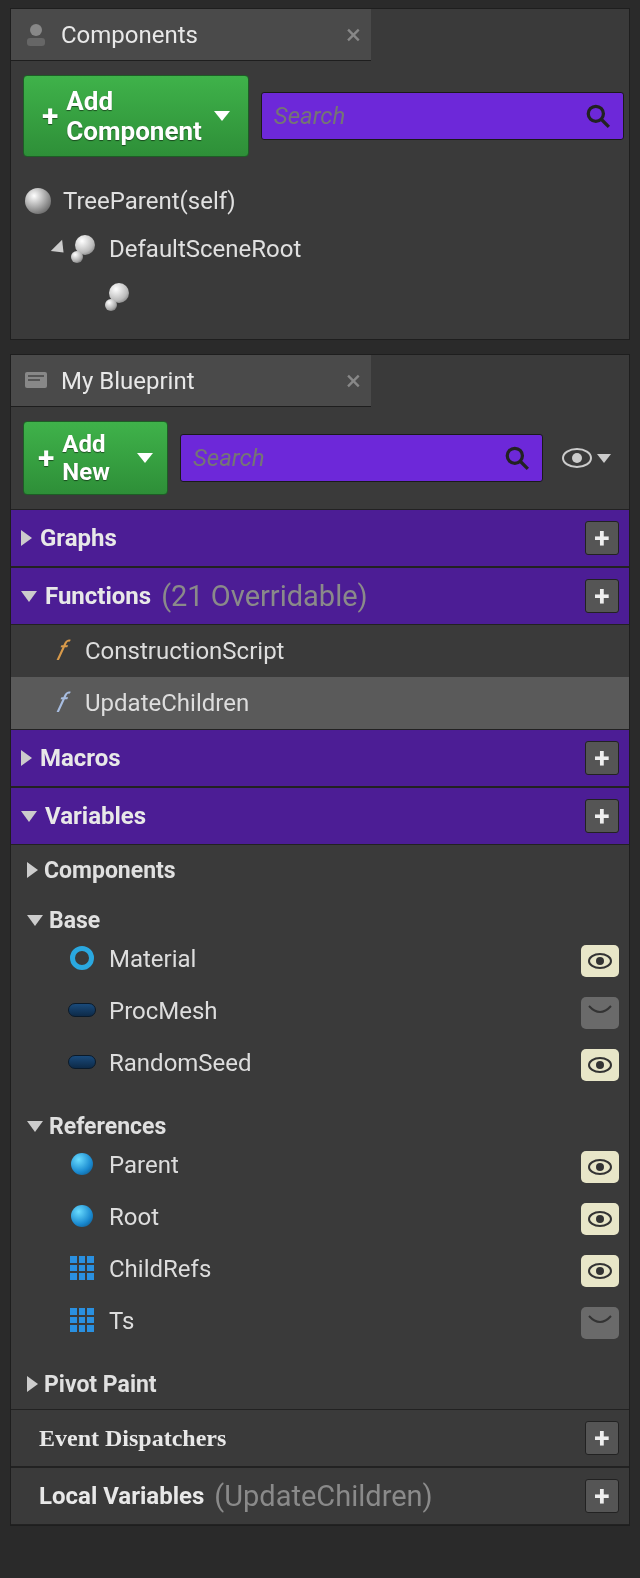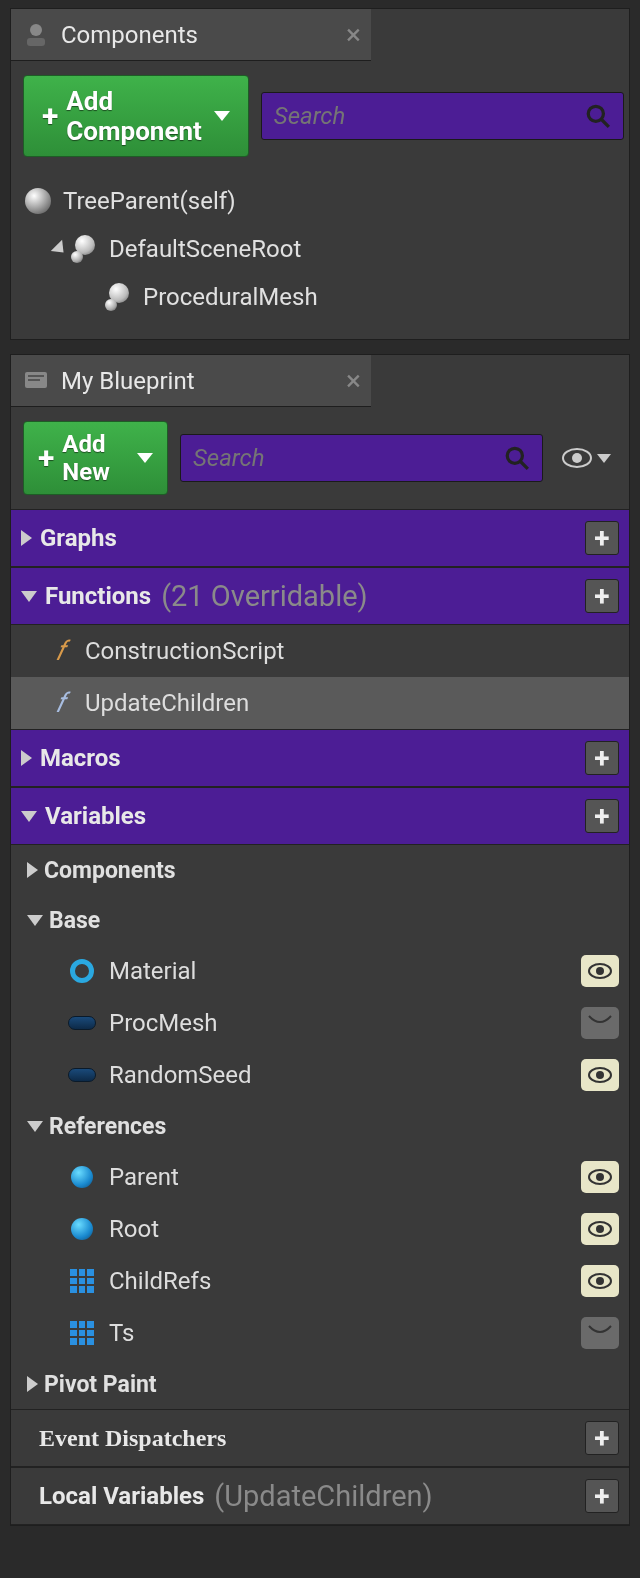--- a/index.html
+++ b/index.html
@@ -5,21 +5,21 @@
 * { box-sizing: border-box; margin: 0; padding: 0; font-family: "Segoe UI", Roboto, Arial, sans-serif; }
 body { background: #2a2a2a; width: 640px; color: #d8d8d8; font-size: 22px; }
 .panel { background: #3a3a3a; margin: 8px 10px 14px 10px; border: 1px solid #1e1e1e; }
 .panel-tab { display: flex; align-items: center; background: #4a4a4a; height: 52px; padding: 0 10px; font-size: 24px; color: #e8e8e8; border-bottom: 1px solid #1e1e1e; width: 360px; position: relative; }
 .panel-tab .close { margin-left: auto; color: #888; font-size: 28px; cursor: pointer; }
 .tab-icon { width: 30px; height: 30px; margin-right: 10px; display:inline-block; }
 .toolbar { display:flex; align-items:center; gap:12px; padding: 14px 12px; }
 .btn-green { background: linear-gradient(#3fb24a,#2e8f38); color:#fff; font-weight:bold; font-size:26px; padding:10px 18px; border:1px solid #1e5d26; border-radius:4px; display:flex; align-items:center; gap:8px; cursor:pointer; text-shadow:0 1px 1px rgba(0,0,0,.5); }
 .btn-green .plus { font-size:30px; font-weight:bold; line-height:1; }
 .btn-green .caret { width:0;height:0;border-left:8px solid transparent;border-right:8px solid transparent;border-top:10px solid #fff; margin-left:4px; }
-.search-box { flex:1; display:flex; align-items:center; background:#4c1d95; border:1px solid #1a1a1a; border-radius:3px; height:48px; padding:0 12px; }
+.search-box { flex:1; display:flex; align-items:center; background:#6d28d9; border:1px solid #1a1a1a; border-radius:3px; height:48px; padding:0 12px; }
 .search-box input { flex:1; background:transparent; border:none; outline:none; color:#ccc; font-size:24px; font-style:italic; }
 .search-box .mag { width:26px;height:26px; }
 .eye-dropdown { display:flex; align-items:center; gap:4px; padding:0 6px; }
 .eye-dropdown .caret { width:0;height:0;border-left:7px solid transparent;border-right:7px solid transparent;border-top:9px solid #ccc; }
 .comp-tree { padding: 6px 14px 26px 14px; }
 .tree-row { display:flex; align-items:center; height:48px; font-size:24px; color:#e0e0e0; cursor:pointer; }
 .tree-row .sphere { width:26px;height:26px;border-radius:50%; background:radial-gradient(circle at 35% 30%, #fff, #999 55%, #444); margin-right:12px; }
 .tree-row .disclosure { width:0;height:0;border-top:8px solid transparent;border-bottom:8px solid transparent;border-left:10px solid #ccc; margin-right:6px; transform:rotate(90deg); }
 .tree-row.expanded .disclosure { transform:rotate(45deg); }
 .indent1 { padding-left: 30px; }
@@ -31,21 +31,21 @@
 .section-header .title { font-weight:bold; font-size:24px; color:#e8e8e8; }
 .section-header .subtitle { color:#8a8a8a; font-size:29px; margin-left:10px; }
 .section-header .add { margin-left:auto; width:34px;height:34px; background:#555; border:1px solid #222; display:flex; align-items:center; justify-content:center; color:#eee; font-size:28px; font-weight:bold; cursor:pointer; border-radius:3px; }
 .item-row { display:flex; align-items:center; height:52px; padding:0 10px 0 34px; font-size:24px; color:#ddd; cursor:pointer; }
 .item-row.selected { background:#5a5a5a; }
 .item-row .icon { width:30px; display:inline-flex; justify-content:center; margin-right:10px; font-style:italic; font-family: "Times New Roman", serif; font-size:28px; }
 .fn-icon-orange { color:#d89a4a; }
 .fn-icon-blue { color:#a8bde0; }
 .sub-header { display:flex; align-items:center; height:50px; padding:0 10px 0 16px; font-weight:bold; font-size:23px; color:#e0e0e0; }
 .sub-header .tri { margin-right:6px; }
-.var-row { display:flex; align-items:center; height:52px; padding:0 10px 0 56px; font-size:24px; color:#ddd; }
+.var-row { display:flex; height:52px; padding:0 10px 0 56px; font-size:24px; color:#ddd; }
 .var-row .vicon { width:30px;height:26px; margin-right:12px; display:flex; align-items:center; justify-content:center; }
 .ring { width:24px;height:24px;border:5px solid #2aa8e0;border-radius:50%; }
 .pill { width:28px;height:14px;border-radius:7px; background:linear-gradient(#1a4a7a,#0d2a48); border:1px solid #0a1a2a; }
 .ball { width:22px;height:22px;border-radius:50%; background:radial-gradient(circle at 35% 30%, #6adcff, #1a8ad0 60%, #0d4a78); }
 .grid9 { width:24px;height:24px; display:grid; grid-template-columns:repeat(3,1fr); grid-template-rows:repeat(3,1fr); gap:2px; }
 .grid9 span { background:#2a90e0; }
 .eye-badge { margin-left:auto; width:38px;height:32px; border-radius:5px; display:flex; align-items:center; justify-content:center; }
 .eye-badge.on { background:#e8e6c8; }
 .eye-badge.off { background:#6a6a6a; }
 .eye-badge svg { width:26px;height:18px; }
@@ -95,21 +95,20 @@
           <span class="big"></span>
           <span class="small"></span>
         </span>
       <span>DefaultSceneRoot</span>
     </div>
     <div class="tree-row indent2">
       <span class="scene-icon">
           <span class="big"></span>
           <span class="small"></span>
         </span>
-      <span>ProceduralMesh</span>
     </div>
   </div>
 </div>
 
 <div class="panel">
   <div class="panel-tab">
     <span class="tab-icon">
       <svg viewBox="0 0 30 30">
           <rect x="4" y="6" width="22" height="16" rx="2" fill="#888"></rect>
           <rect x="7" y="9" width="16" height="2" fill="#555"></rect>

